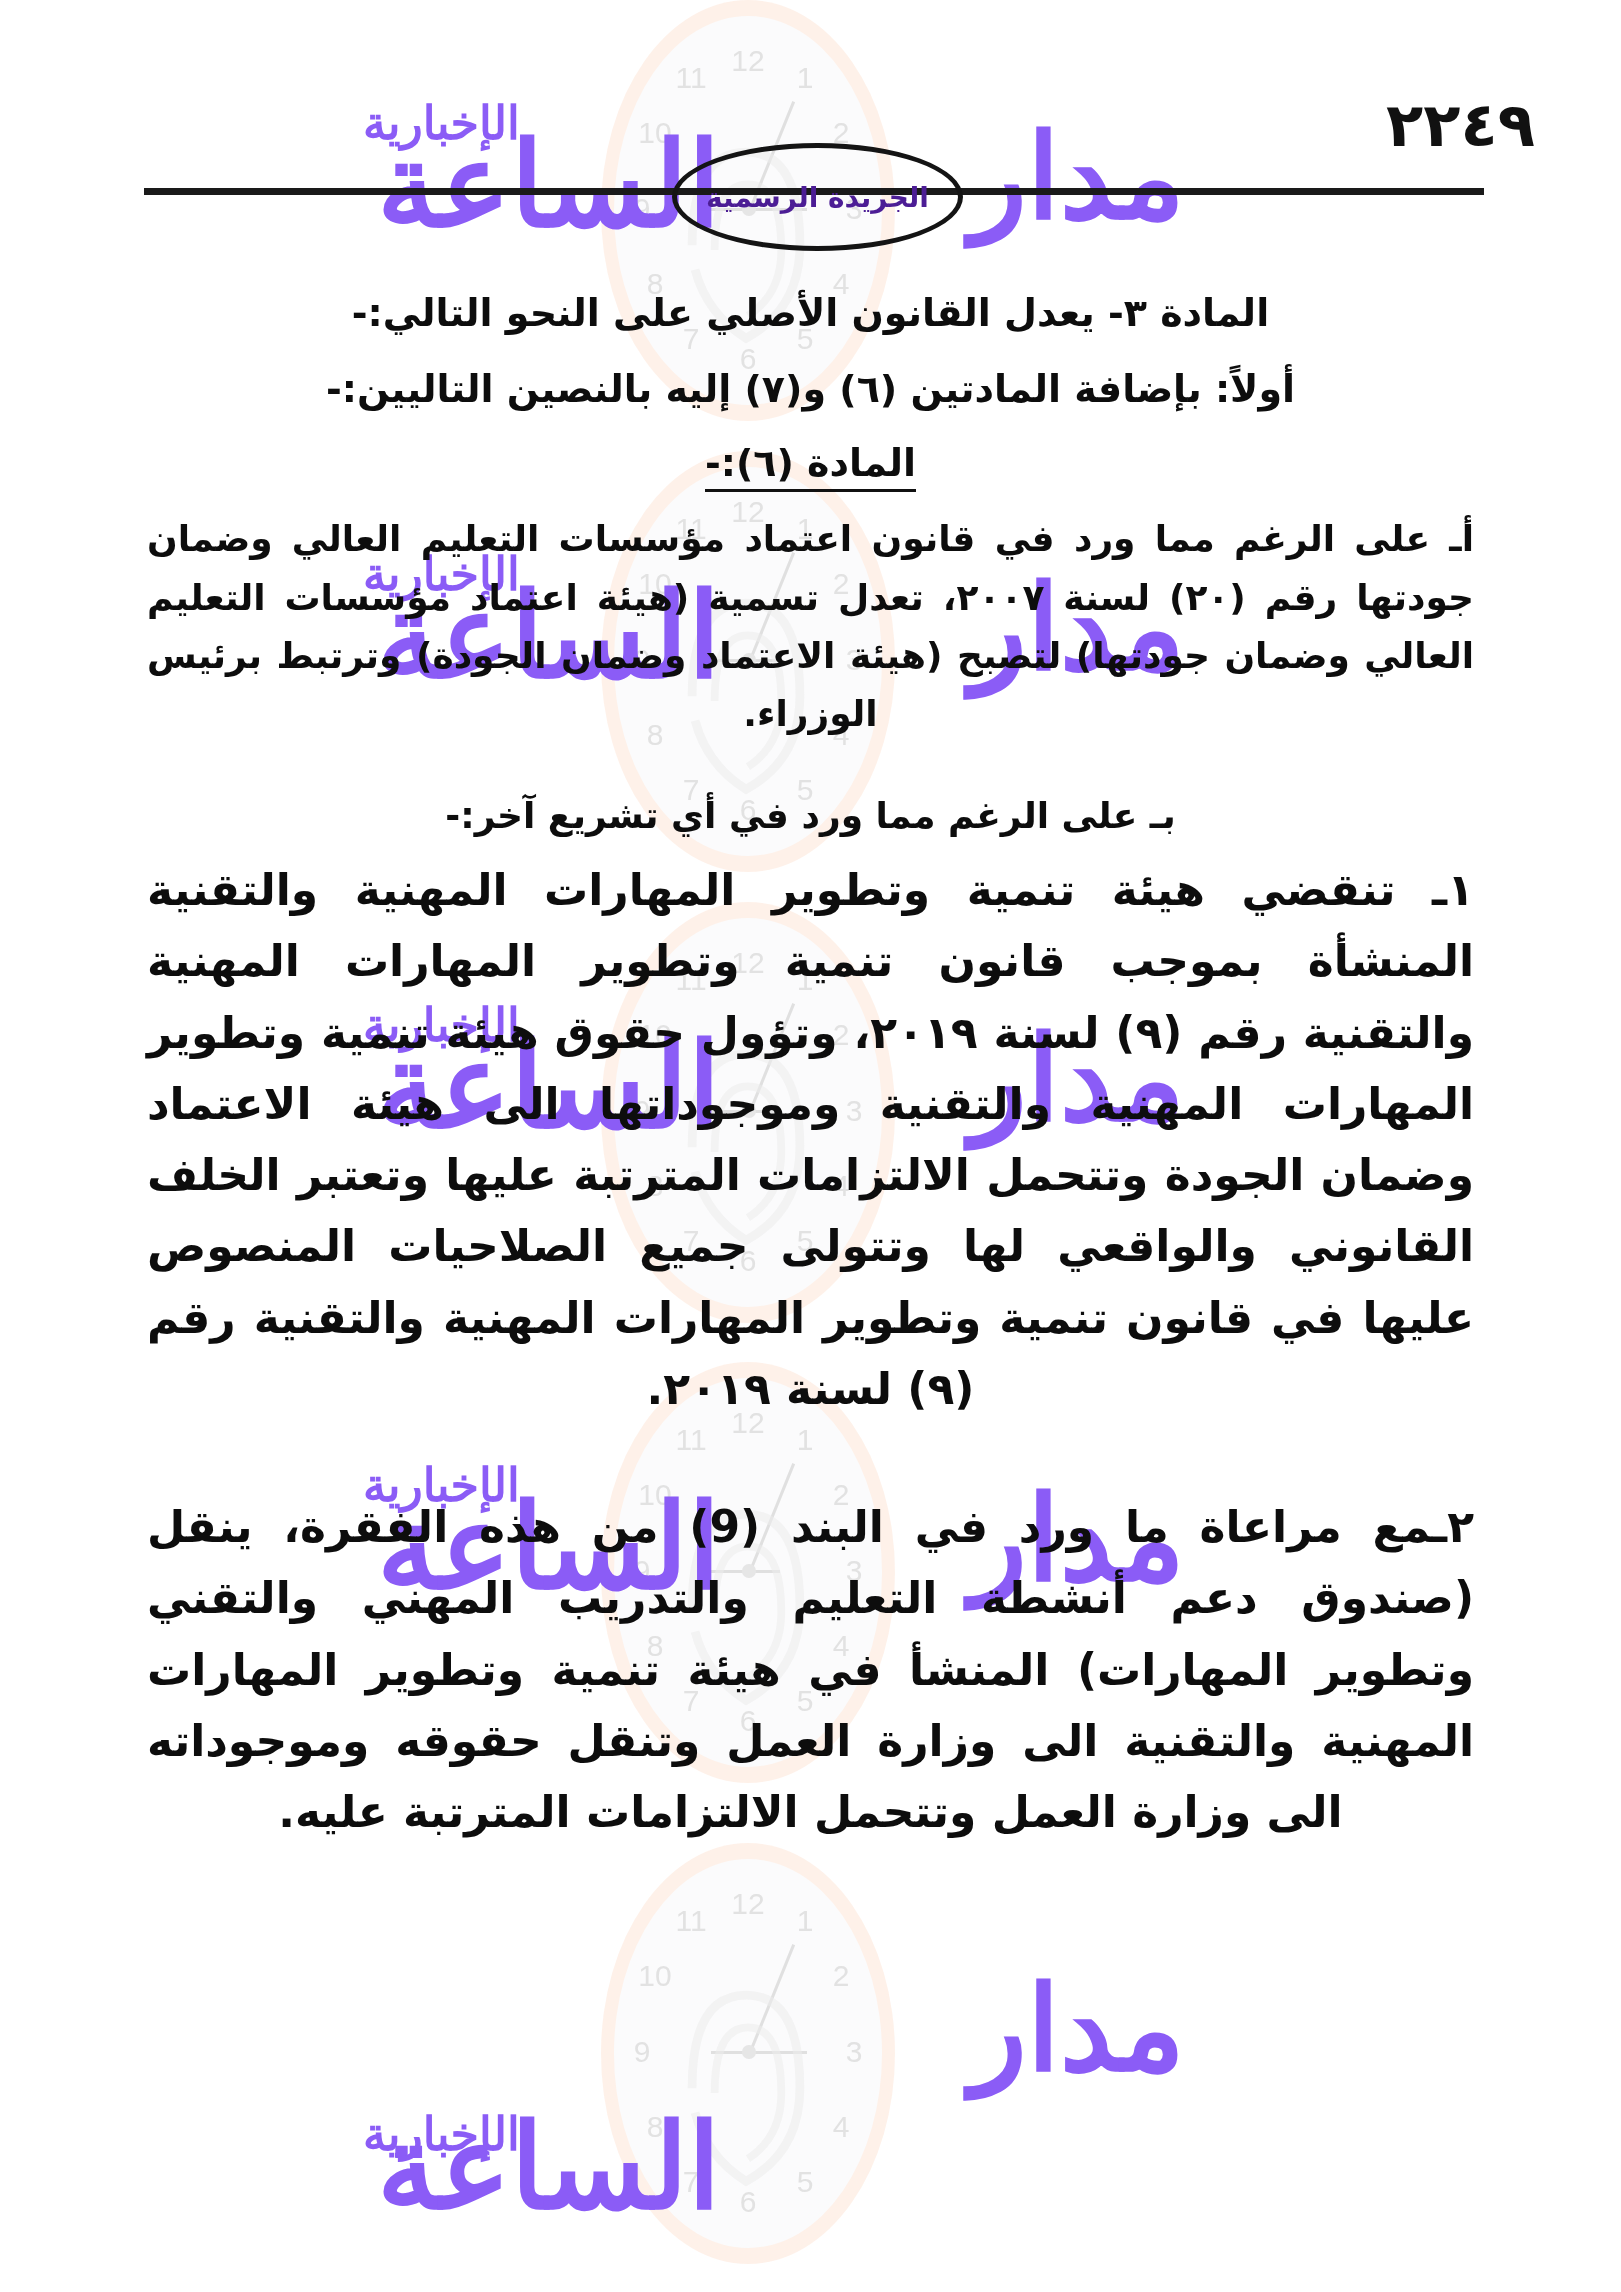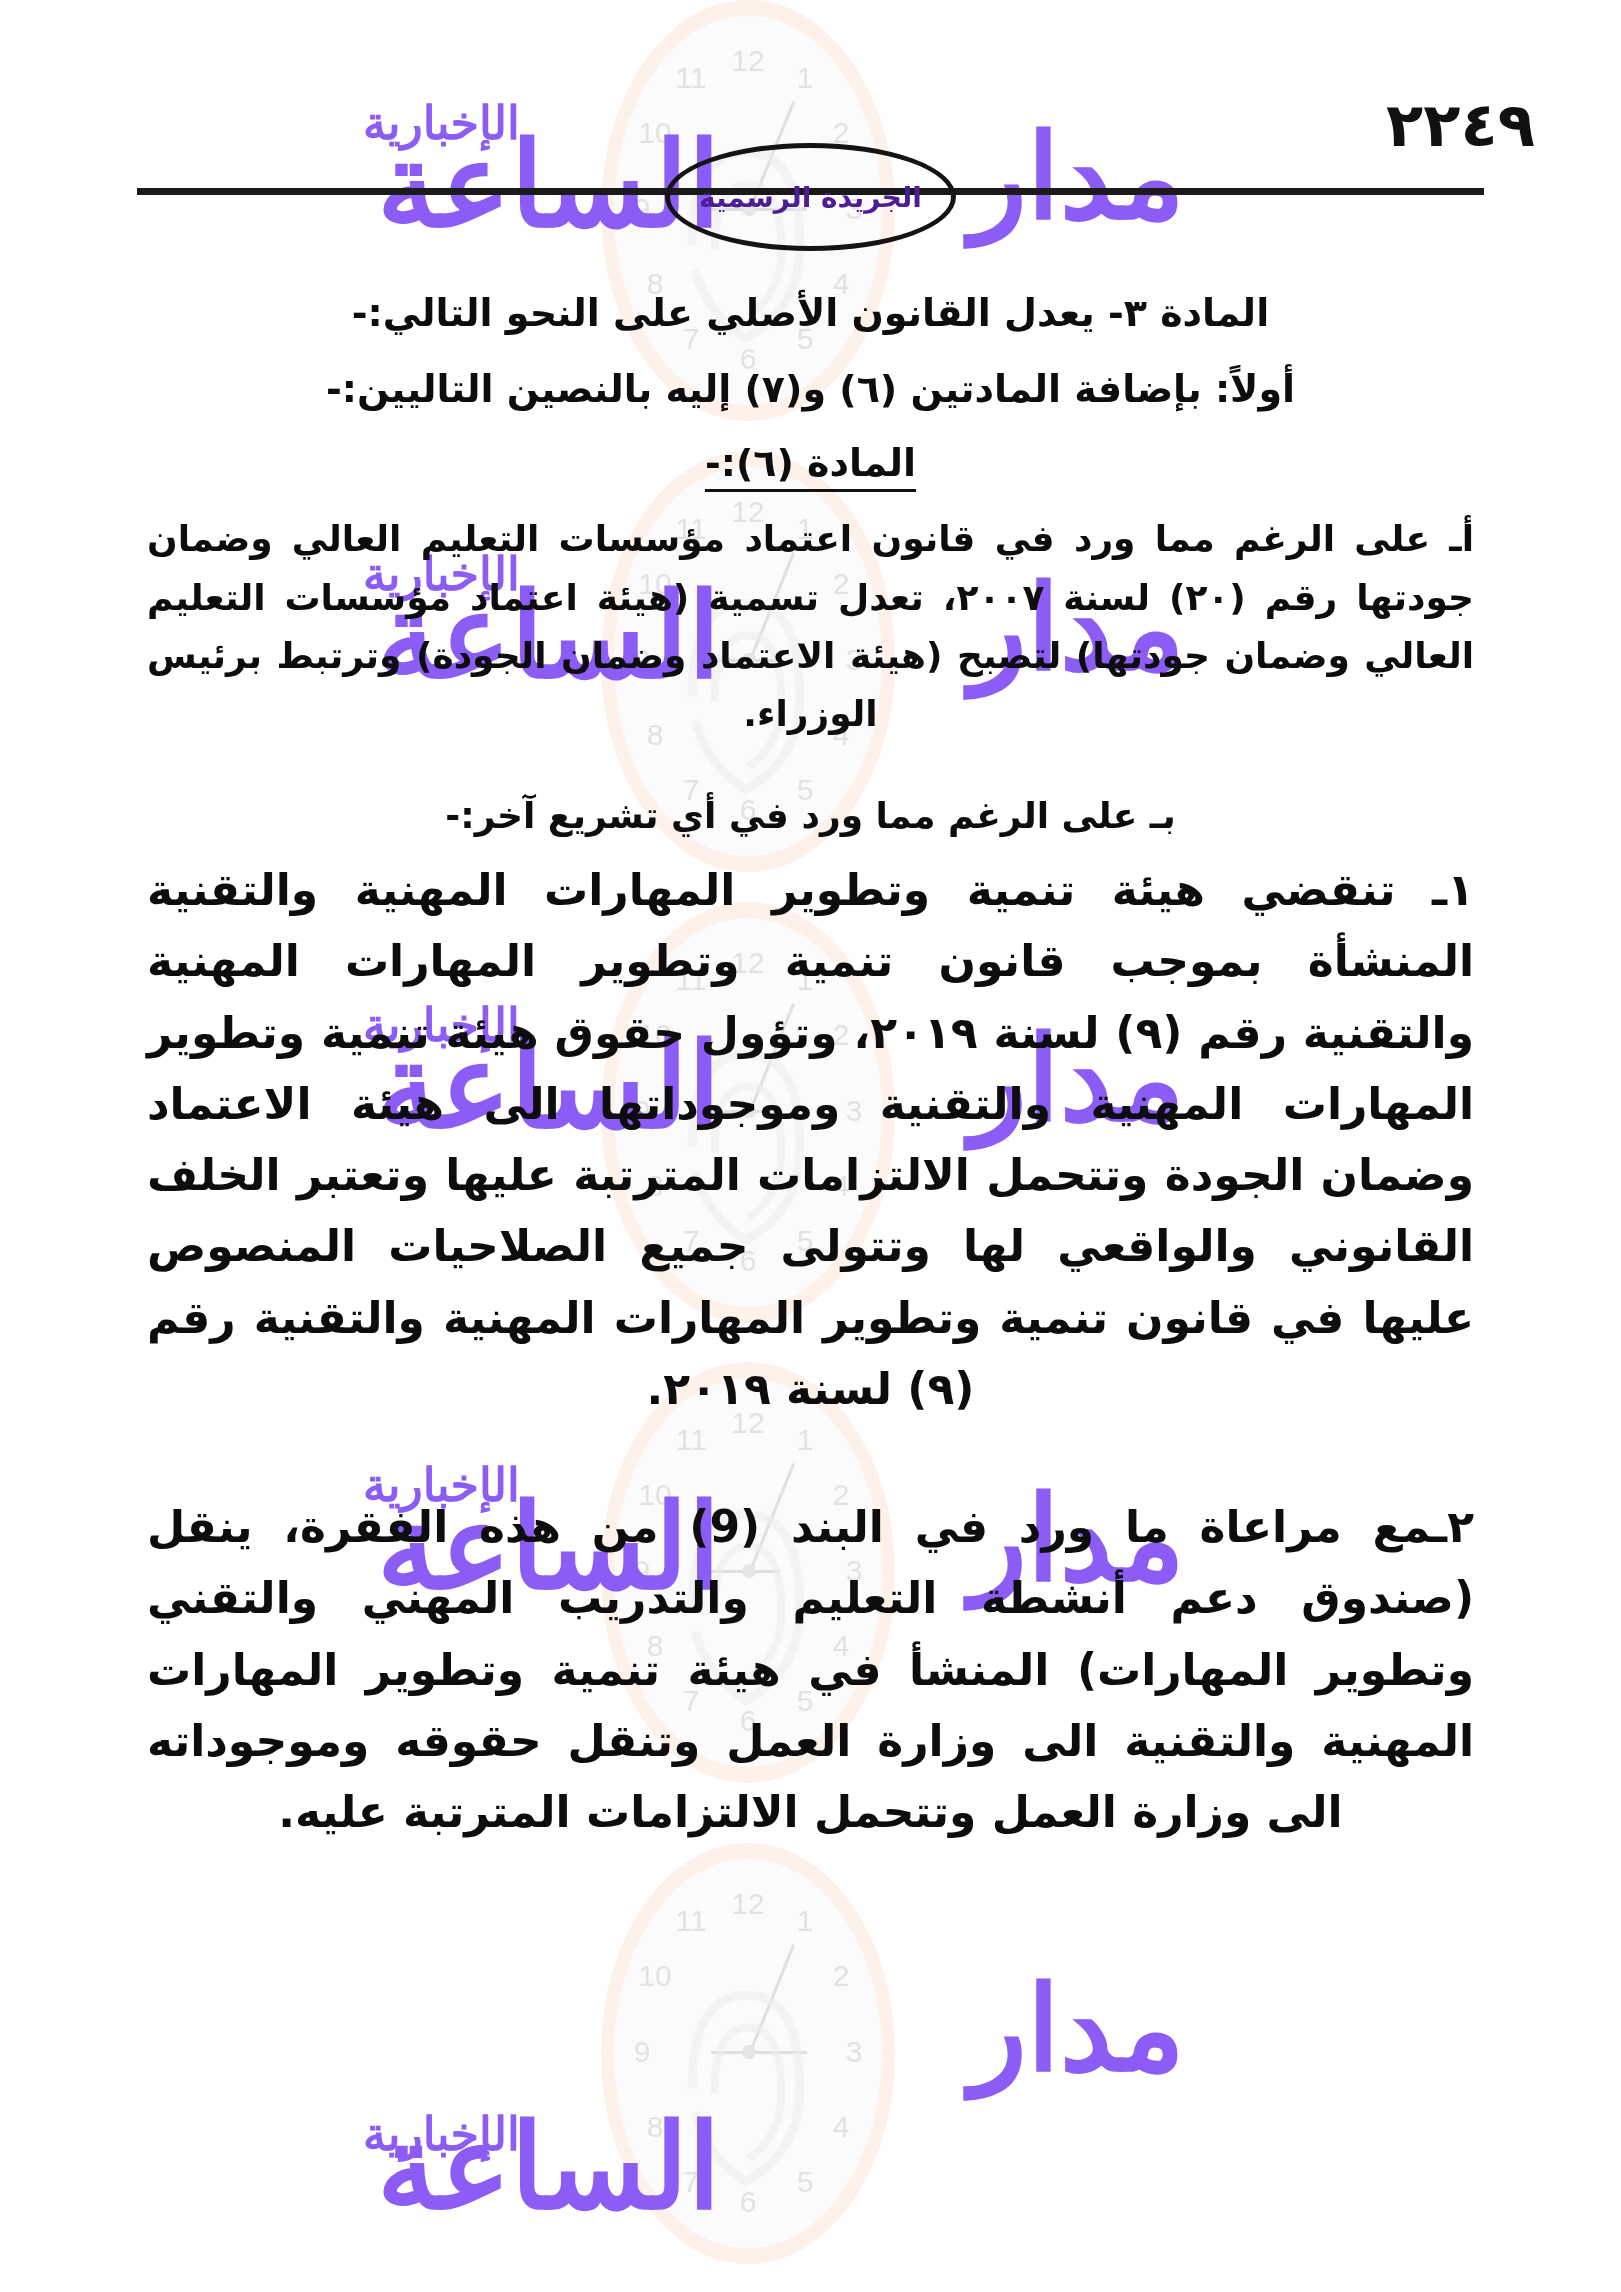--- a/index.html
+++ b/index.html
@@ -89,21 +89,21 @@
     white-space: nowrap;
     letter-spacing: 2px;
   }
   .wm-madar { font-size: 118px; text-align: right; }
   .wm-alsaa { font-size: 118px; }
   .wm-akhbar { font-size: 46px; letter-spacing: 1px; }
 
   
   .header {
     position: absolute;
-    left: 0; right: 0;
+    left: 7px; right: 0;
     top: 94px;
     height: 108px;
   }
   .page-number {
     position: absolute;
     right: 86px;
     top: 61px;
     font-size: 61px;
     font-weight: 700;
     color: #111;

